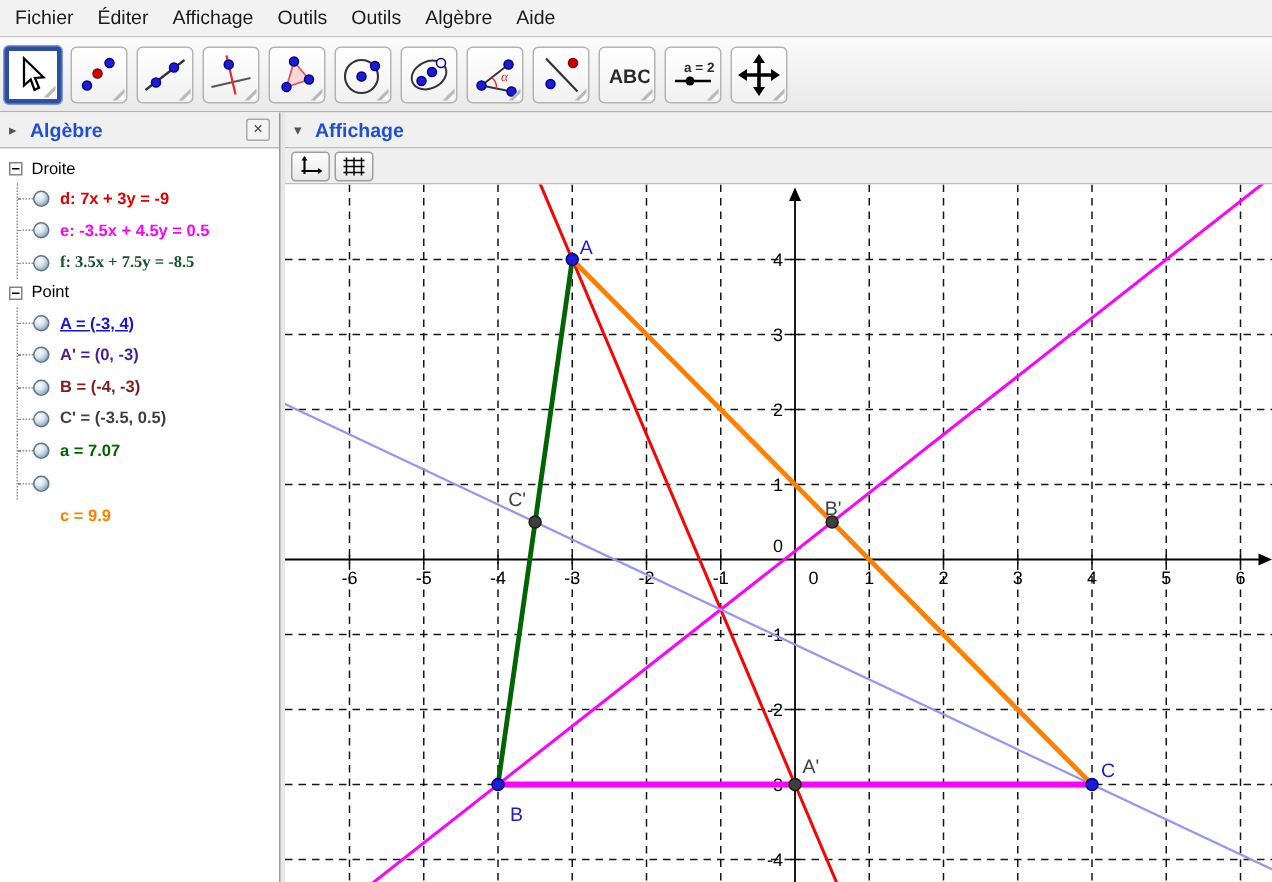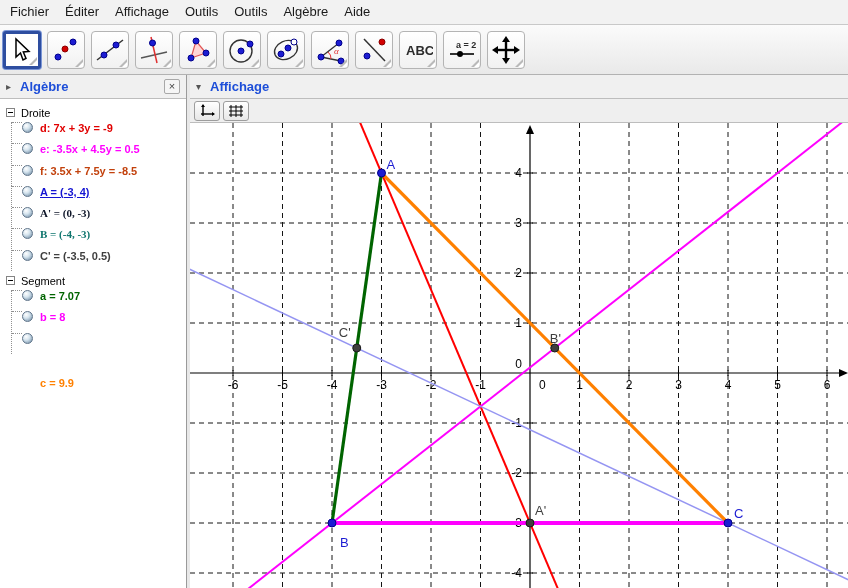--- a/index.html
+++ b/index.html
@@ -27,21 +27,21 @@
   .ph-tri { font-size:10px; color:#555; width:14px; }
   .ph-title { font-size:13px; font-weight:bold; color:#1d4ed8; }
   .ph-close { margin-left:auto; width:16px; height:15px; border:1px solid #a8a8a8; background:#f5f5f5; font-size:11px; line-height:13px; text-align:center; color:#444; border-radius:2px; }
 
   
   .alg-tree { flex:1; padding:4px 0 0 4px; overflow:hidden; font-size:11px; }
   .alg-section-label { display:flex; align-items:center; height:19px; color:#000; }
   .minusbox { width:9px; height:9px; border:1px solid #848484; background:#fff; position:relative; margin:0 6px 0 2px; flex:none; }
   .minusbox::after { content:""; position:absolute; left:1px; right:1px; top:3px; border-top:1px solid #000; }
   .alg-items { margin-left:7px; border-left:1px dotted #909090; }
-  .alg-item { display:flex; height:21.3px; }
+  .alg-item { display:flex; align-items:center; height:21.3px; }
   .alg-item .twig { width:10px; border-top:1px dotted #909090; flex:none; }
   .marble { width:11px; height:11px; border-radius:50%; flex:none; margin-right:7px;
             background:radial-gradient(circle at 35% 30%, #ffffff, #d5e4ee 40%, #93abbf 75%, #6e8598);
             border:1px solid #60758a; }
   .alg-text { font-weight:bold; white-space:nowrap; }
 
   
   .stylebar { height:24px; background:#efefef; border-bottom:1px solid #bdbdbd; display:flex; align-items:center; padding-left:4px; }
   .sb-btn { width:26px; height:20px; border:1px solid #9d9d9d; background:linear-gradient(#ffffff,#e7e7e7); border-radius:3px; margin-right:3px; display:flex; align-items:center; justify-content:center; }
   #graph { display:block; background:#fff; }
@@ -198,59 +198,54 @@
               <span class="alg-text" style="color: rgb(225, 0, 0);">d: 7x + 3y = -9</span>
             </div>
             <div class="alg-item">
               <span class="twig"></span>
               <span class="marble"></span>
               <span class="alg-text" style="color: rgb(255, 0, 255);">e: -3.5x + 4.5y = 0.5</span>
             </div>
             <div class="alg-item">
               <span class="twig"></span>
               <span class="marble"></span>
-              <span class="alg-text" style="color: #c2410c;">f: 3.5x + 7.5y = -8.5</span>
-            </div>
-          </div>
-          <div class="alg-items">
-            <div class="alg-item">
-              <span class="twig"></span>
-              <span class="marble"></span>
-              <span class="alg-text" style="color: rgb(20, 20, 210); text-decoration: underline;">A = (-3, 4)</span>
-            </div>
-            <div class="alg-item">
-              <span class="twig"></span>
-              <span class="marble"></span>
-              <span class="alg-text" style="color: #0f172a; font-family: Liberation Serif, serif;">A' = (0, -3)</span>
-            </div>
-            <div class="alg-item">
-              <span class="twig"></span>
-              <span class="marble"></span>
-              <span class="alg-text" style="color: #0f766e; font-family: Liberation Serif, serif;">B = (-4, -3)</span>
-            </div>
-            <div class="alg-item">
-              <span class="twig"></span>
-              <span class="marble"></span>
-              <span class="alg-text" style="color: rgb(63, 63, 63);">C' = (-3.5, 0.5)</span>
+              <span class="alg-text" style="color: #14532d; font-family: Liberation Serif, serif;">f: 3.5x + 7.5y = -8.5</span>
             </div>
           </div>
           <div class="alg-section-label">
             <span class="minusbox"></span>
-            <span>Segment</span>
+            <span>Point</span>
           </div>
           <div class="alg-items">
             <div class="alg-item">
               <span class="twig"></span>
               <span class="marble"></span>
+              <span class="alg-text" style="color: rgb(20, 20, 210); text-decoration: underline;">A = (-3, 4)</span>
+            </div>
+            <div class="alg-item">
+              <span class="twig"></span>
+              <span class="marble"></span>
+              <span class="alg-text" style="color: #4c1d95;">A' = (0, -3)</span>
+            </div>
+            <div class="alg-item">
+              <span class="twig"></span>
+              <span class="marble"></span>
+              <span class="alg-text" style="color: #7f1d1d;">B = (-4, -3)</span>
+            </div>
+            <div class="alg-item">
+              <span class="twig"></span>
+              <span class="marble"></span>
+              <span class="alg-text" style="color: rgb(63, 63, 63);">C' = (-3.5, 0.5)</span>
+            </div>
+          </div>
+          <div class="alg-items">
+            <div class="alg-item">
+              <span class="twig"></span>
+              <span class="marble"></span>
               <span class="alg-text" style="color: rgb(0, 100, 0);">a = 7.07</span>
-            </div>
-            <div class="alg-item">
-              <span class="twig"></span>
-              <span class="marble"></span>
-              <span class="alg-text" style="color: rgb(255, 0, 255);">b = 8</span>
             </div>
             <div class="alg-item">
               <span class="twig"></span>
               <span class="marble"></span>
               <span class="alg-text" style="color: rgb(255, 128, 0); margin-top: 44px;">c = 9.9</span>
             </div>
           </div>
         </div>
     </div>
 

